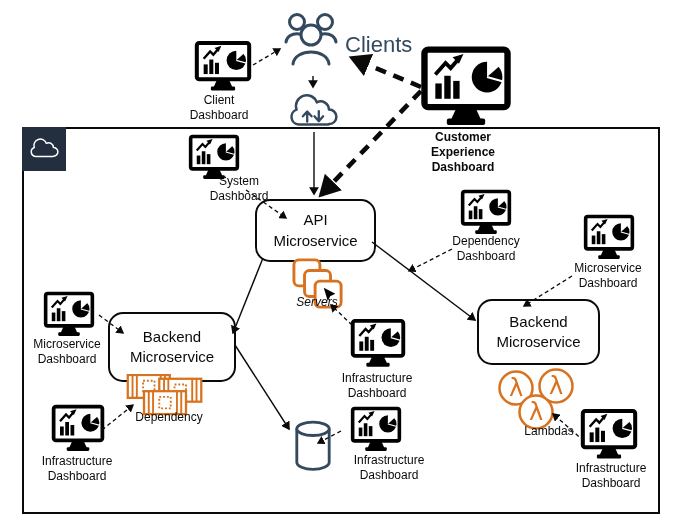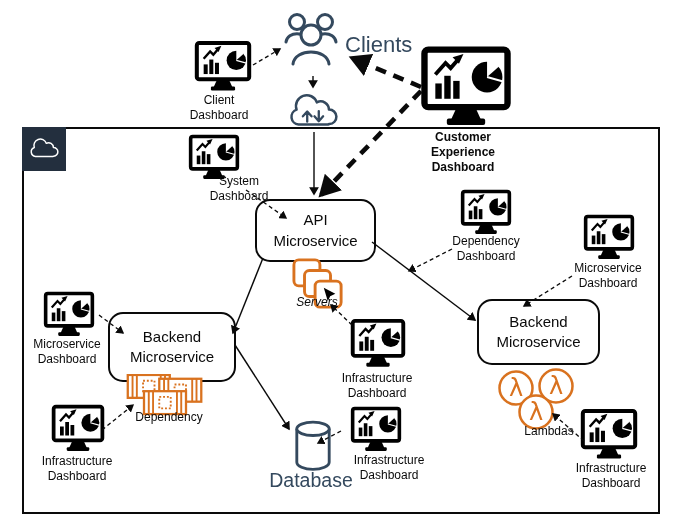--- a/index.html
+++ b/index.html
@@ -310,21 +310,20 @@
     </svg>
   </div>
   <div class="label" style="left:533px;top:424px;margin-left:16px;">Lambdas</div>
 
   <div class="node" style="left:293px;top:420px;width:40px;height:52px;">
     <svg class="icon-svg" viewBox="0 0 42 54" xmlns="http://www.w3.org/2000/svg">
       <path d="M4 9 V44 A17 7.5 0 0 0 38 44 V9" class="s-stroke" stroke-width="3"></path>
       <ellipse cx="21" cy="9" rx="17" ry="7" class="s-stroke" stroke-width="3"></ellipse>
     </svg>
   </div>
-  <div class="label slate-db" style="left:311px;top:468px;">Database</div>
 
   <svg id="arrows" width="682" height="522" viewBox="0 0 682 522" xmlns="http://www.w3.org/2000/svg">
     <defs>
       <marker id="ah" viewBox="0 0 10 10" refX="7" refY="5" markerWidth="7" markerHeight="7" orient="auto-start-reverse">
         <path d="M0 0 L8.5 5 L0 10 Z" fill="#0a0a0a"></path>
       </marker>
       <marker id="ahb" viewBox="0 0 10 10" refX="7.5" refY="5" markerWidth="5.2" markerHeight="5.2" orient="auto-start-reverse">
         <path d="M0 0 L9 5 L0 10 Z" fill="#0a0a0a"></path>
       </marker>
     </defs>

